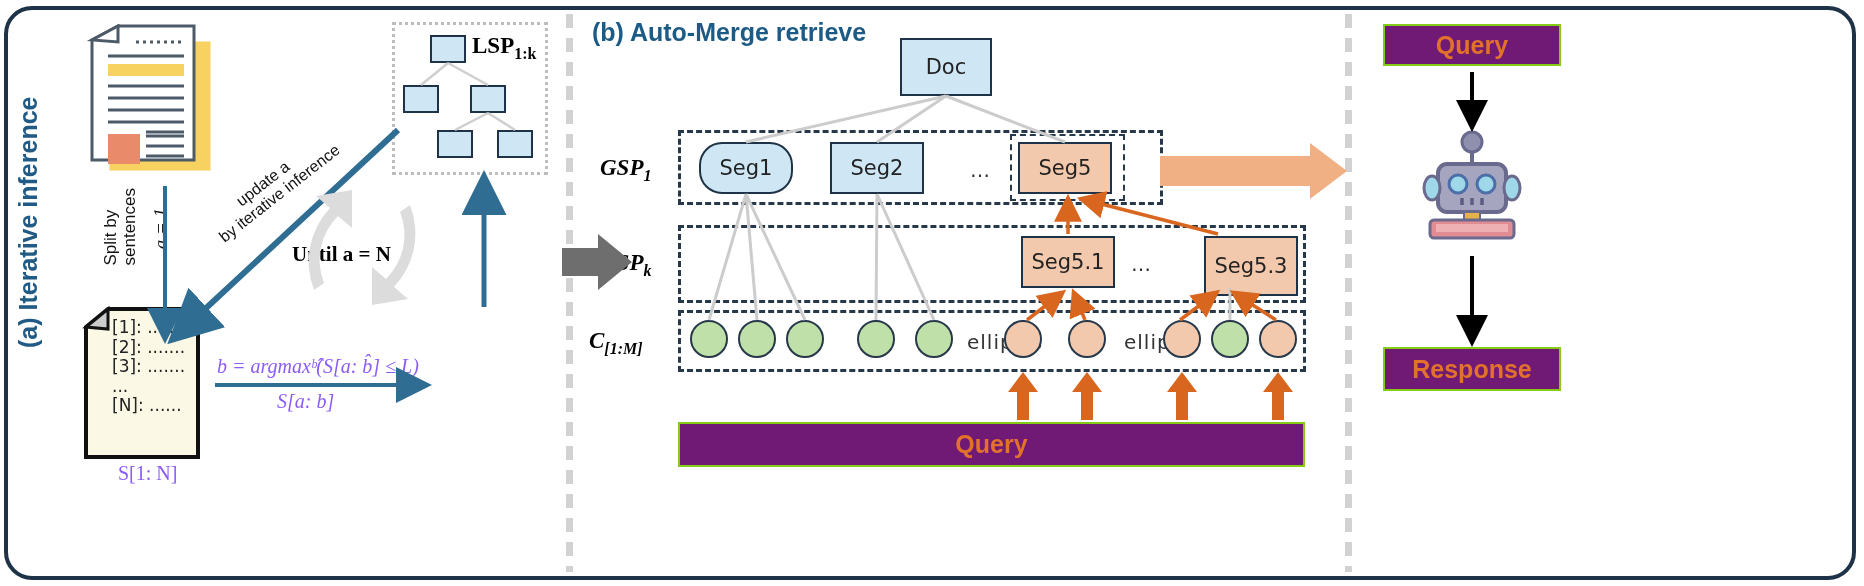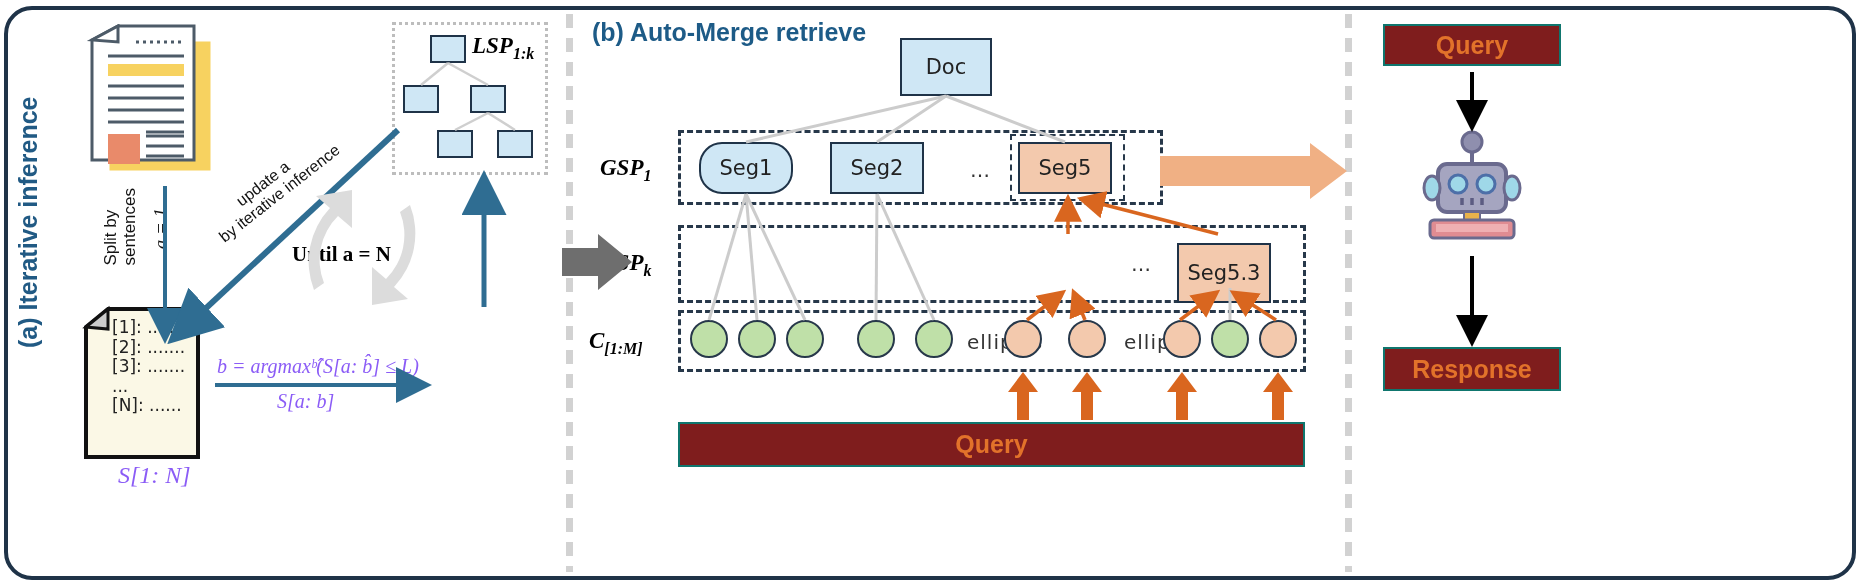--- a/index.html
+++ b/index.html
@@ -40,21 +40,21 @@
   .rowlabel sub{font-size:16px;font-style:italic;}
 
   .circ{position:absolute;border:2px solid #27384a;border-radius:50%;box-sizing:border-box;}
   .cgreen{background:#bfe0a8;}
   .cpeach{background:#f3c9ad;}
 
   .ell{position:absolute;font-size:20px;color:#333;font-family:"DejaVu Sans",sans-serif;
        letter-spacing:1px;}
 
   
-  .qbox{position:absolute;box-sizing:border-box;border:2px solid #0f766e;background:#7f1d1d;
+  .qbox{position:absolute;box-sizing:border-box;border:2px solid #84cc16;background:#701a75;
       display:flex;align-items:center;justify-content:center;
       color:#e2722a;font-weight:bold;font-size:25px;}
 
   
   .hichunk{position:absolute;background:#dd96d6;border-radius:18px;
       display:flex;align-items:center;justify-content:center;
       color:#fff;font-weight:bold;font-size:25px;}
 
   
   .ann{position:absolute;font-family:"Liberation Serif",serif;font-size:19px;color:#8b5cf6;white-space:nowrap;}
@@ -113,21 +113,21 @@
     </svg>
   </div>
   <div style="position:absolute;left:112px;top:318px;width:100px;
               font-family:'DejaVu Sans',sans-serif;font-size:17px;line-height:19.5px;color:#222;">
     <div>[1]: ........</div>
     <div>[2]: .......</div>
     <div>[3]: .......</div>
     <div>...</div>
     <div>[N]: ......</div>
   </div>
-  <div class="ann" style="left:118px;top:462px;font-style:italic;font-size:24px;">S[1: N]</div>
+  <div class="ann" style="left:118px;top:462px;font-size:20px;">S[1: N]</div>
 
   <div style="position:absolute;left:101px;top:188px;writing-mode:vertical-rl;transform:rotate(180deg);
               font-family:'Liberation Sans',sans-serif;font-size:17px;line-height:19px;color:#111;white-space:nowrap;">
     <span>Split by</span><br>
     <span>sentences</span>
   </div>
   <div style="position:absolute;left:150px;top:208px;writing-mode:vertical-rl;transform:rotate(180deg);
               font-family:'Liberation Serif',serif;font-style:italic;font-size:19px;color:#111;white-space:nowrap;">a = 1</div>
 
   <div style="position:absolute;left:233px;top:196px;transform:rotate(-38deg);transform-origin:left top;
@@ -141,43 +141,44 @@
   <div class="ann" style="left:277px;top:390px;font-style:italic;font-size:20px;">S[a: b]</div>
 
 
   <div class="dotbox" style="left:392px;top:22px;width:156px;height:153px;"></div>
   <div class="treebox" style="left:430px;top:35px;width:36px;height:28px;"></div>
   <div class="treebox" style="left:403px;top:85px;width:36px;height:28px;"></div>
   <div class="treebox" style="left:470px;top:85px;width:36px;height:28px;"></div>
   <div class="treebox" style="left:437px;top:130px;width:36px;height:28px;"></div>
   <div class="treebox" style="left:497px;top:130px;width:36px;height:28px;"></div>
   <div style="position:absolute;left:472px;top:33px;font-family:'Liberation Serif',serif;
-              font-weight:bold;font-style:italic;font-size:23px;color:#000;white-space:nowrap;">
+              font-weight:bold;font-size:23px;color:#000;white-space:nowrap;">
     <span>LSP</span><sub style="font-size:16px;">1:k</sub>
   </div>
 
   <div class="nodebox blue" style="left:900px;top:38px;width:92px;height:58px;">Doc</div>
 
   <div class="dashgroup" style="left:678px;top:130px;width:485px;height:75px;"></div>
   <div class="rowlabel" style="left:600px;top:155px;">
     <span>GSP</span><sub>1</sub>
   </div>
   <div class="nodebox blue" style="left:699px;top:142px;width:94px;height:52px;border-radius:23px;">Seg1</div>
   <div class="nodebox blue" style="left:830px;top:142px;width:94px;height:52px;">Seg2</div>
   <div class="ell" style="left:970px;top:158px;">…</div>
   <div class="nodebox peach" style="left:1018px;top:142px;width:94px;height:52px;">Seg5</div>
 
   <div class="dashgroup" style="left:1010px;top:134px;width:115px;height:67px;border-width:2px;"></div>
 
   <div class="dashgroup" style="left:678px;top:225px;width:628px;height:78px;"></div>
   <div class="rowlabel" style="left:600px;top:250px;">
     <span>GSP</span><sub>k</sub>
   </div>
+  <div class="nodebox peach" style="left:1021px;top:236px;width:94px;height:52px;">Seg5.1</div>
   <div class="ell" style="left:1131px;top:252px;">…</div>
-  <div class="nodebox peach" style="left:1177px;top:236px;width:94px;height:60px;margin-top:7px;">Seg5.3</div>
+  <div class="nodebox peach" style="left:1204px;top:236px;width:94px;height:60px;">Seg5.3</div>
 
   <div class="dashgroup" style="left:678px;top:310px;width:628px;height:62px;"></div>
   <div class="rowlabel" style="left:589px;top:328px;">
     <span>C</span><sub>[1:M]</sub>
   </div>
 
   <div class="circ cgreen" style="left:690px;top:320px;width:38px;height:38px;"></div>
   <div class="circ cgreen" style="left:738px;top:320px;width:38px;height:38px;"></div>
   <div class="circ cgreen" style="left:786px;top:320px;width:38px;height:38px;"></div>
   <div class="circ cgreen" style="left:857px;top:320px;width:38px;height:38px;"></div>

